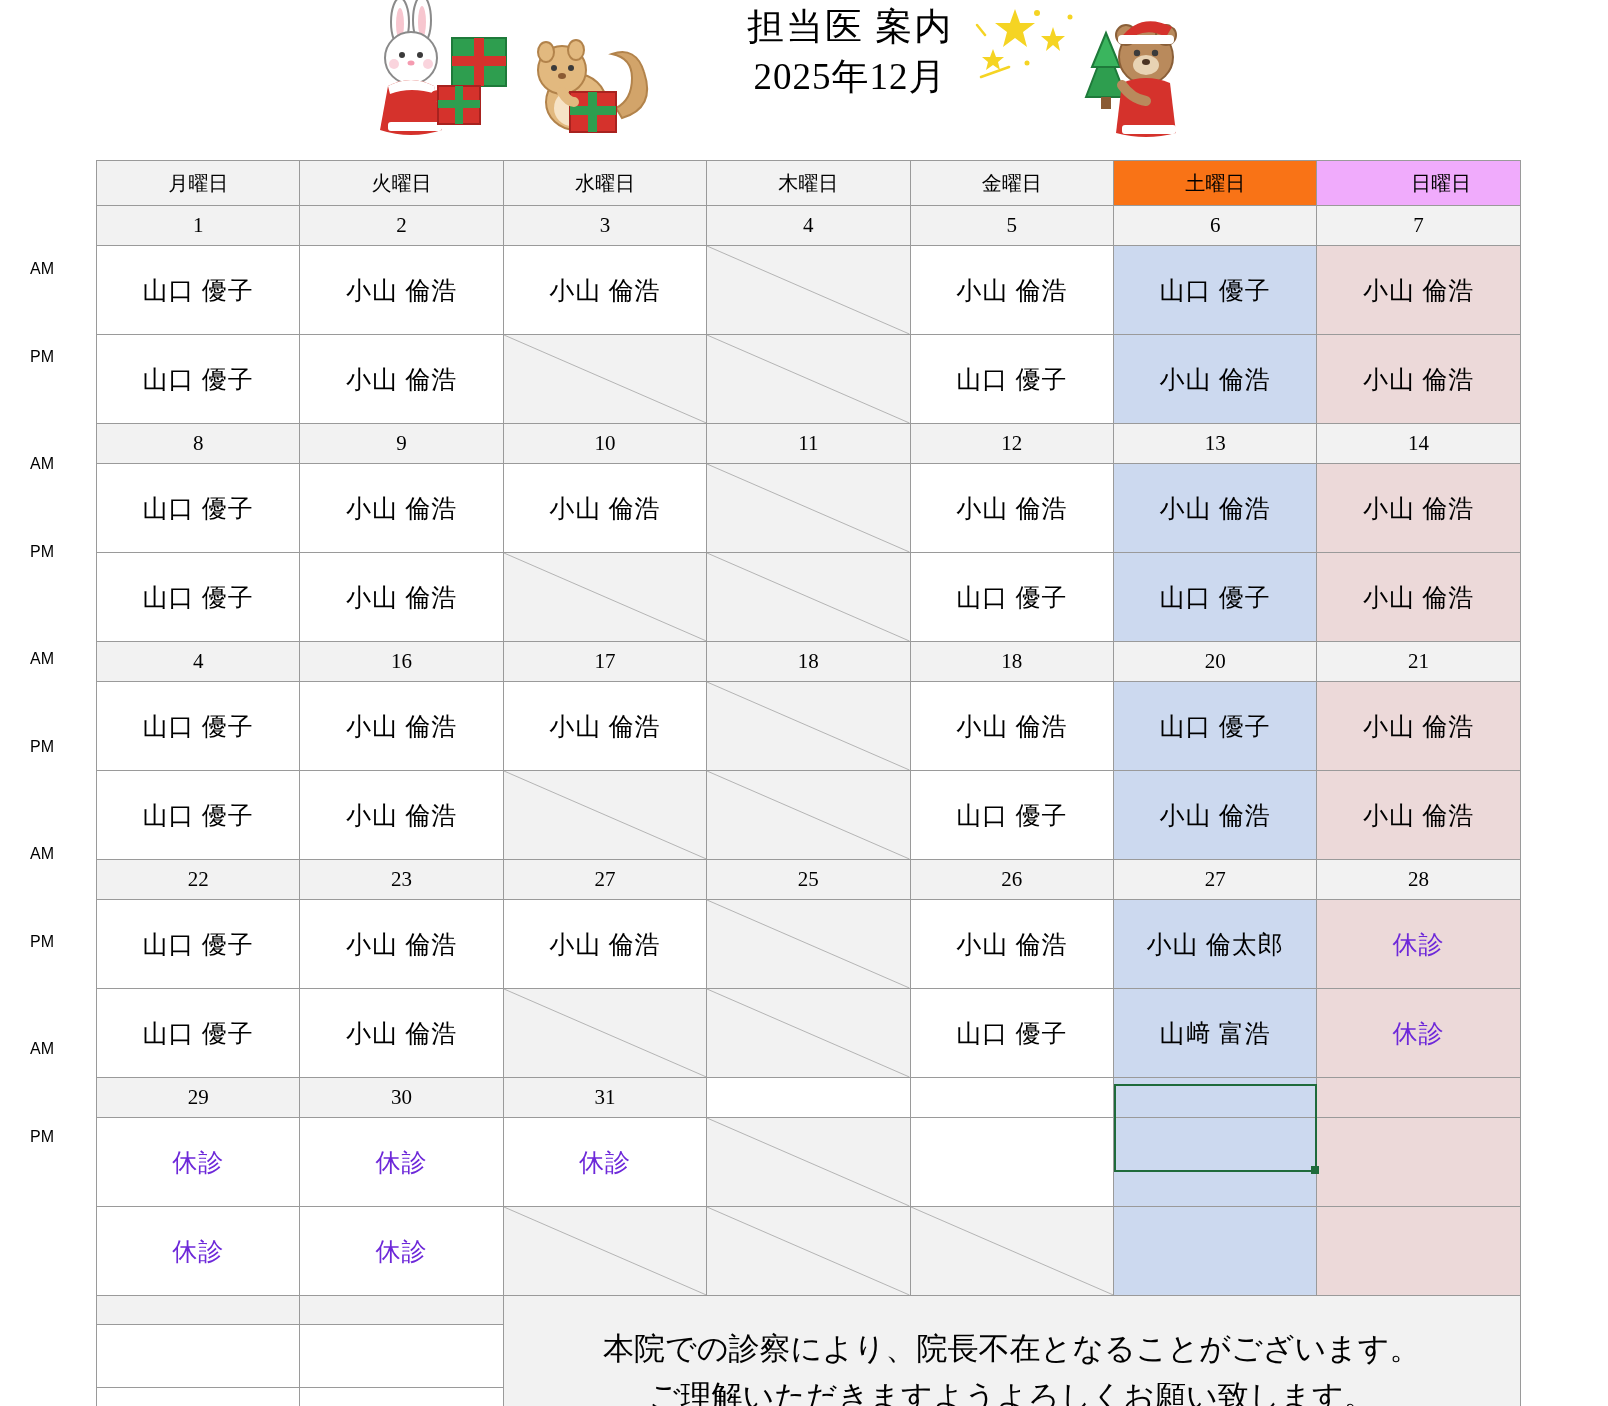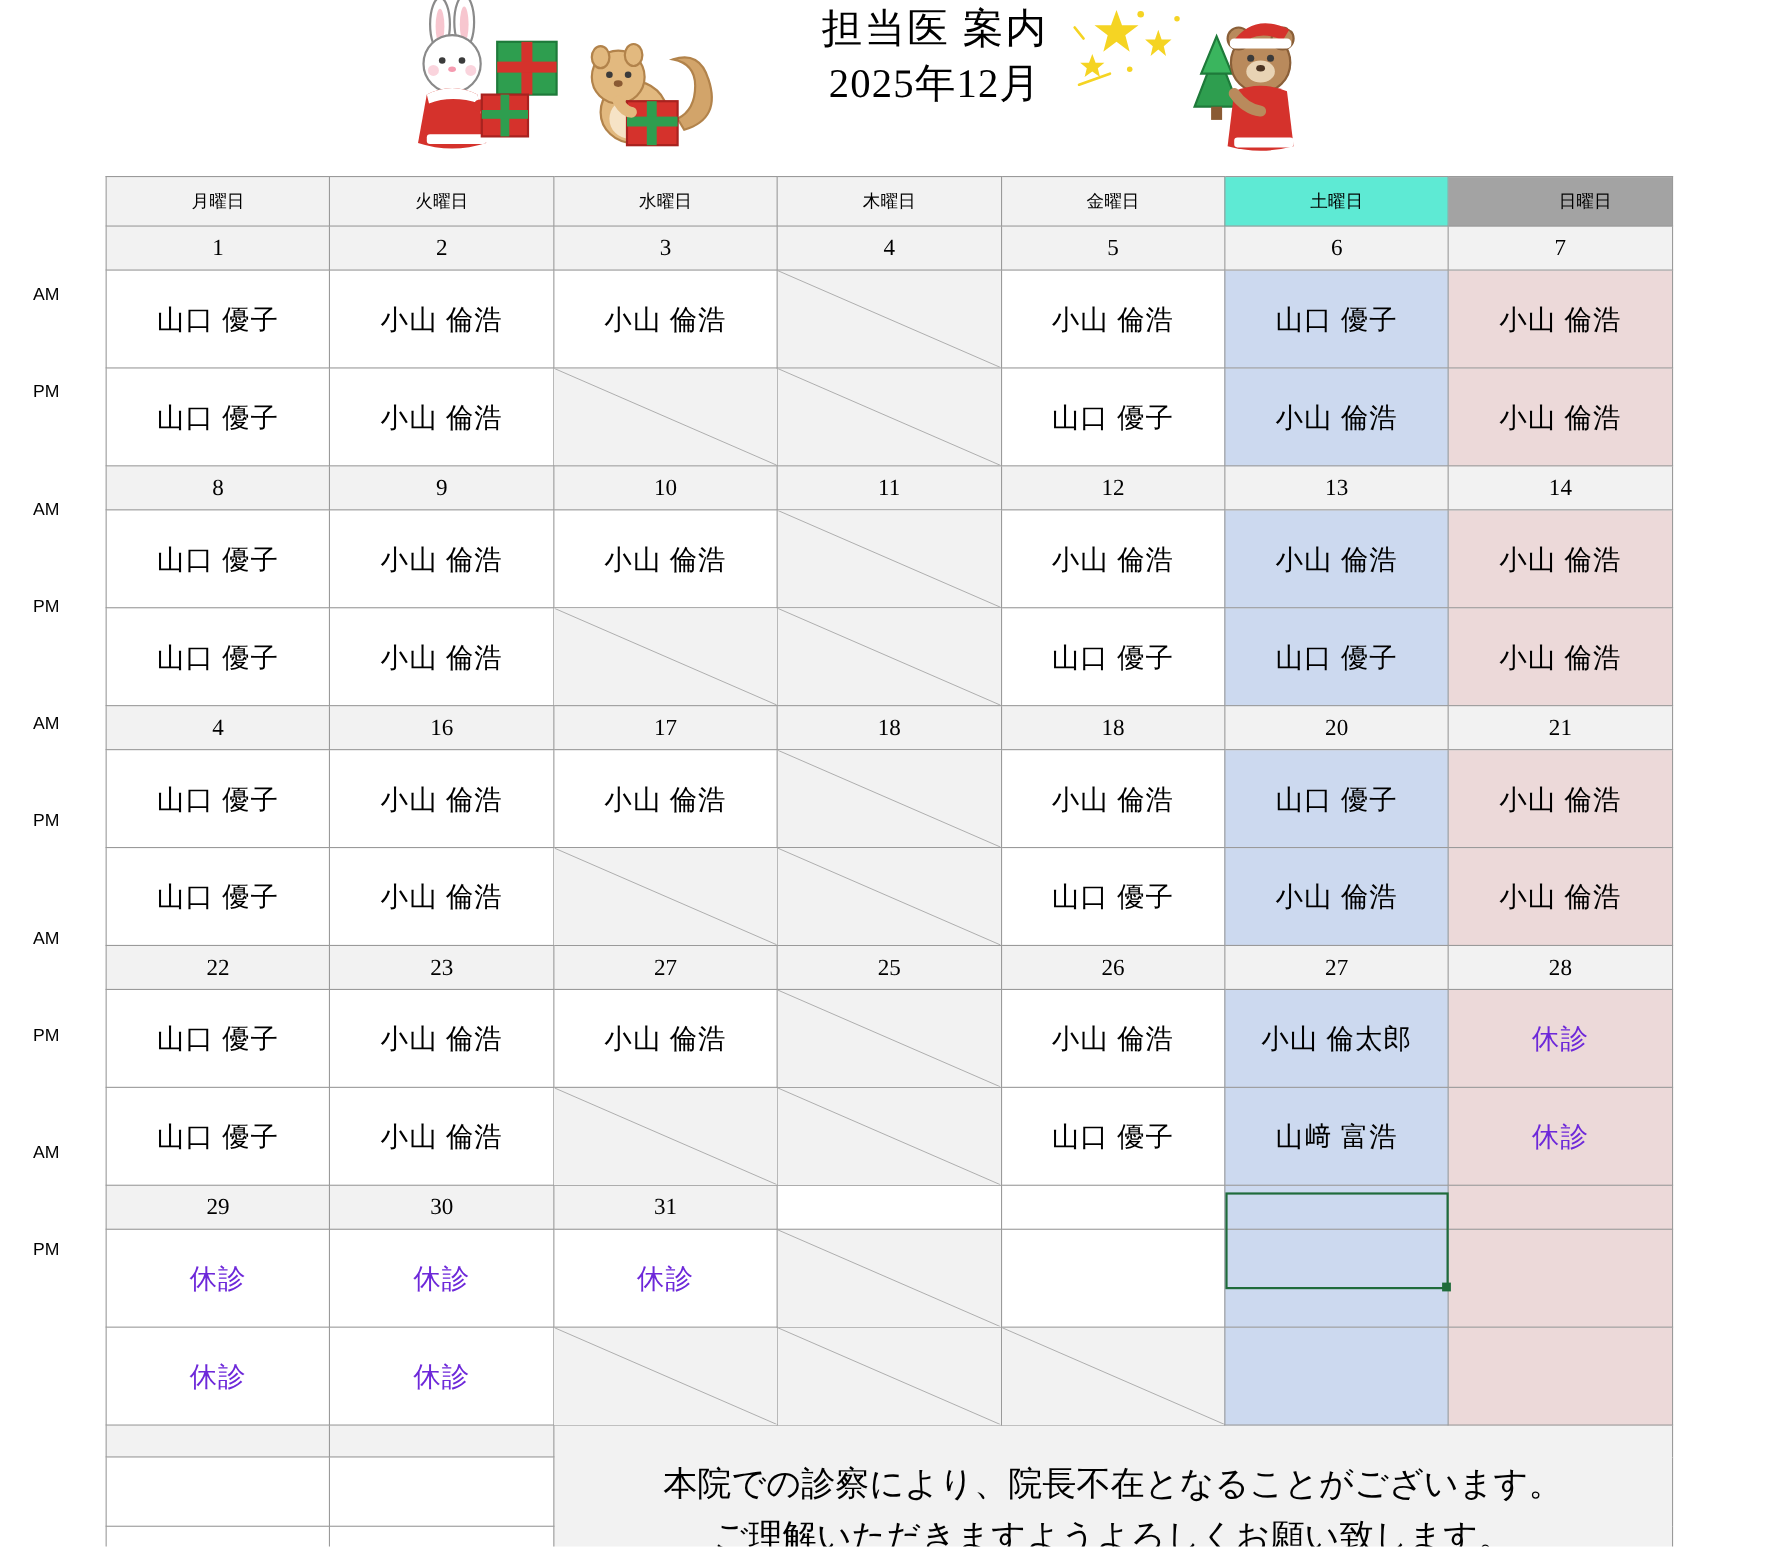--- a/index.html
+++ b/index.html
@@ -60,25 +60,25 @@
     border: 1px solid #9a9a9a;
     padding: 0;
     text-align: center;
     vertical-align: middle;
     font-weight: 400;
   }
   col.c-day { width: 203.4px; }
 
   .row-head td {
     height: 44px;
-    font-size: 16px;
+    font-size: 20px;
     background: #f2f2f2;
   }
-  .row-head td.sat { background: #5eead4; }
-  .row-head td.sun { background: #a3a3a3; padding-left: 45px; }
+  .row-head td.sat { background: #f97316; }
+  .row-head td.sun { background: #f0abfc; padding-left: 45px; }
 
   .row-date td {
     height: 39px;
     font-size: 21px;
     background: #f2f2f2;
   }
   .row-date td.sat { background: #f2f2f2; }
   .row-date td.sun { background: #f2f2f2; }
 
   .row-slot td {

